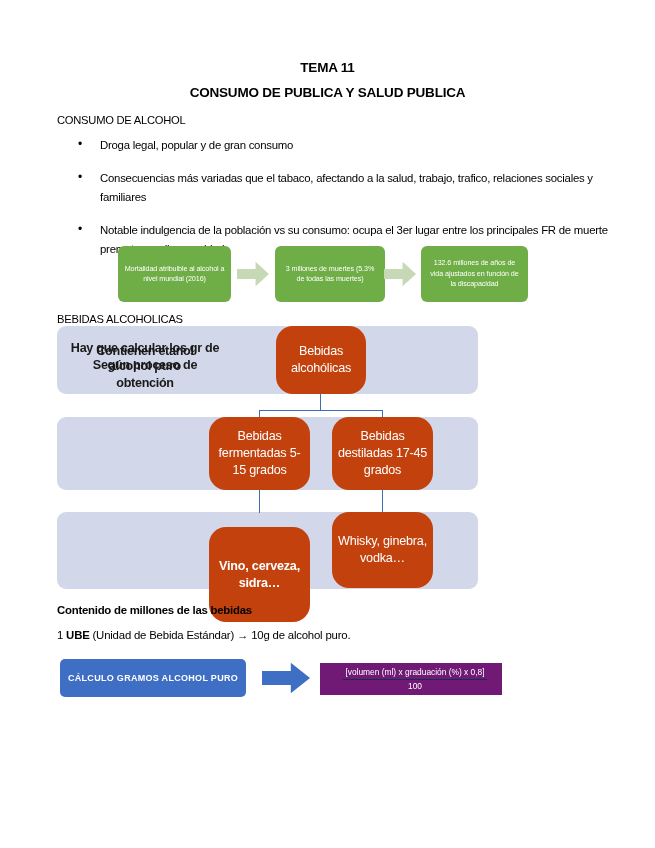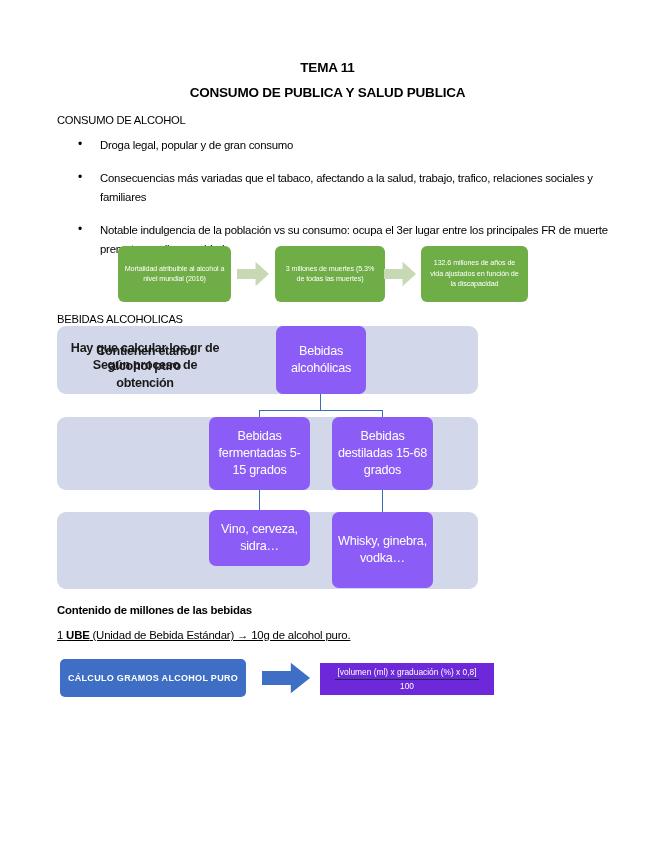--- a/index.html
+++ b/index.html
@@ -142,37 +142,37 @@
     line-height: 18px;
     color: #1a1a1a;
     letter-spacing: -0.3px;
   }
   #band-label-0 { top: 16px; }
   #band-label-1 { top: 18px; margin-top: 12px; }
   #band-label-2 { top: 13px; }
 
   .node {
     position: absolute;
-    background: #8b5cf6;
-    border-radius: 7px;
+    background: #c2410c;
+    border-radius: 17px;
     color: #ffffff;
     font-size: 12.6px;
     line-height: 17px;
     text-align: center;
     display: flex;
     align-items: center;
     justify-content: center;
     letter-spacing: -0.2px;
     box-sizing: border-box;
     padding: 0 4px;
   }
   #node-root       { left: 219px; top: 0px;   width: 90px;  height: 68px; }
   #node-fermented  { left: 152px; top: 91px;  width: 101px; height: 73px; }
   #node-distilled  { left: 275px; top: 91px;  width: 101px; height: 73px; }
-  #node-examples-1 { left: 152px; top: 184px; width: 101px; height: 56px; }
+  #node-examples-1 { left: 152px; top: 201px; width: 101px; height: 95px; font-weight: bold; }
   #node-examples-2 { left: 275px; top: 186px; width: 101px; height: 76px; }
 
   
   .conn {
     position: absolute;
     background: #3D6CB9;
   }
   #conn-v-root   { left: 263px; top: 68px;  width: 1.4px; height: 17px; }
   #conn-h-split  { left: 202px; top: 84px;  width: 124px; height: 1.4px; }
   #conn-v-left   { left: 202px; top: 84px;  width: 1.4px; height: 8px; }
@@ -188,21 +188,20 @@
     font-size: 11.4px;
     font-weight: bold;
     letter-spacing: -0.25px;
   }
   .ube-line {
     position: absolute;
     left: 57px;
     top: 629px;
     font-size: 11.4px;
     letter-spacing: -0.2px;
-    text-decoration: underline;
   }
   .ube-line b { font-weight: bold; }
 
   .calc-button {
     position: absolute;
     left: 60px;
     top: 659px;
     width: 186px;
     height: 38px;
     background: #3F6FC4;
@@ -223,28 +222,29 @@
     height: 32px;
     background: #3F6FC4;
     clip-path: polygon(0% 28%, 60% 28%, 60% 2%, 100% 50%, 60% 98%, 60% 72%, 0% 72%);
   }
   .formula-box {
     position: absolute;
     left: 320px;
     top: 663px;
     width: 174px;
     height: 32px;
-    background: #6d28d9;
+    background: #701a75;
     display: flex;
     flex-direction: column;
     align-items: center;
     justify-content: center;
     color: #ffffff;
     font-size: 8.4px;
     line-height: 11px;
+    padding-left: 8px;
   }
   .formula-num {
     border-bottom: 1.3px solid #1a2a52;
     padding: 0 2px 1px 2px;
     white-space: nowrap;
   }
   .formula-den { padding-top: 1px; }
 </style>
 </head>
 <body>
@@ -283,21 +283,21 @@
     <div class="conn" id="conn-v-right"></div>
     <div class="conn" id="conn-v-drop-l"></div>
     <div class="conn" id="conn-v-drop-r"></div>
 
     <div class="band-label" id="band-label-0">Contienen etanol</div>
     <div class="band-label" id="band-label-1">Según proceso de obtención</div>
     <div class="band-label" id="band-label-2">Hay que calcular los gr de alcohol puro</div>
 
     <div class="node" id="node-root">Bebidas alcohólicas</div>
     <div class="node" id="node-fermented">Bebidas fermentadas 5-15 grados</div>
-    <div class="node" id="node-distilled">Bebidas destiladas 15-68 grados</div>
+    <div class="node" id="node-distilled">Bebidas destiladas 17-45 grados</div>
     <div class="node" id="node-examples-1">Vino, cerveza, sidra…</div>
     <div class="node" id="node-examples-2">Whisky, ginebra, vodka…</div>
   </div>
 
   <div class="content-heading">Contenido de millones de las bebidas</div>
 
   <div class="ube-line"><span>1 </span><b>UBE</b><span> (Unidad de Bebida Estándar) → 10g de alcohol puro.</span></div>
 
   <div class="calc-button">CÁLCULO GRAMOS ALCOHOL PURO</div>
   <div class="blue-arrow"></div>

